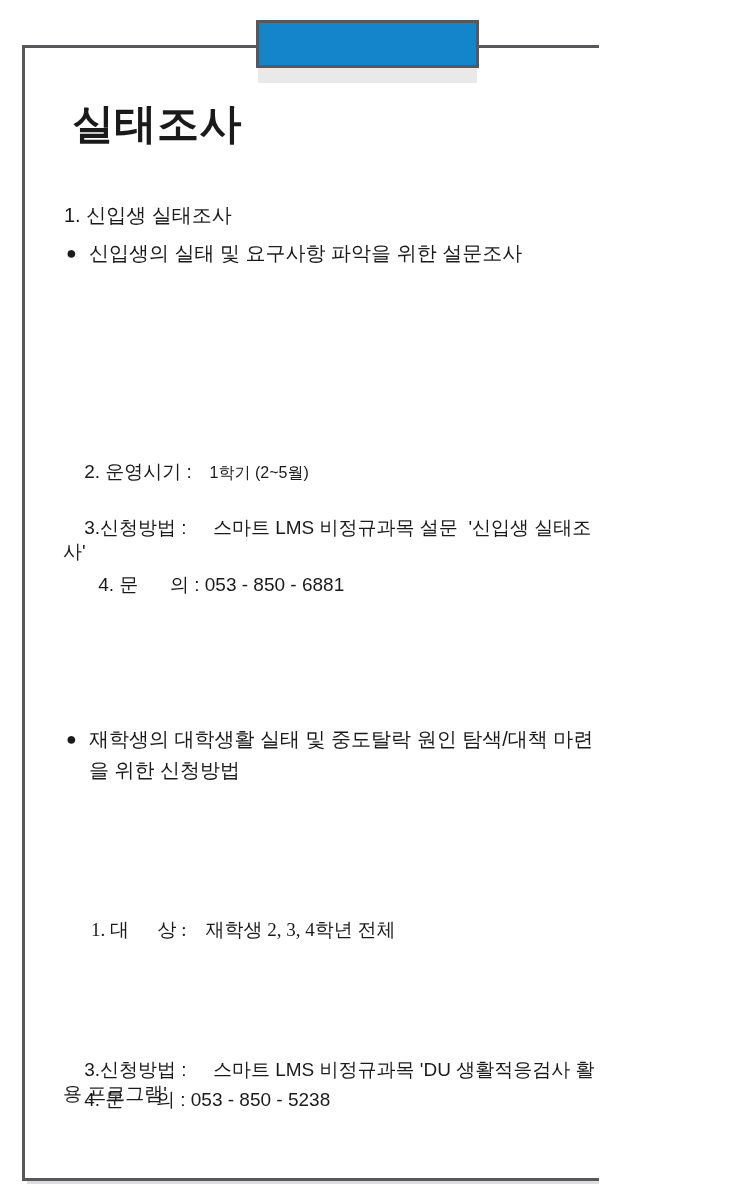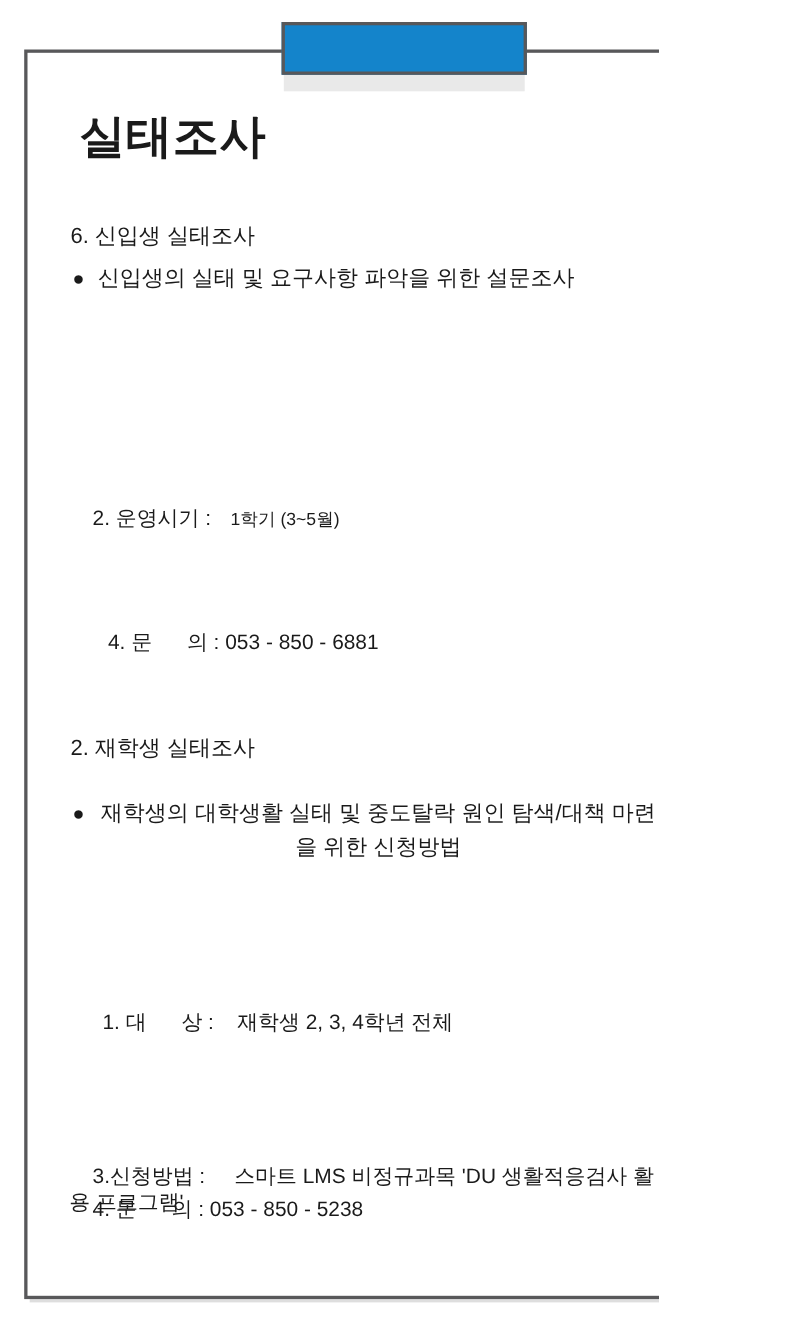--- a/index.html
+++ b/index.html
@@ -71,69 +71,70 @@
     font-size: 20px;
     line-height: 31px;
   }
   .bullet-dot {
     font-size: 18px;
     line-height: 31px;
     margin-right: 12px;
   }
   .bullet-text {
     max-width: 592px;
-    text-align: center;
   }
   .item-row {
     font-size: 19px;
     line-height: 24px;
   }
   .val-small {
     font-size: 16px;
   }
   
   .s1-heading { left: 64px; top: 203px; }
   .s1-bullet  { left: 66px; top: 238px; }
   .s1-i1 { left: 72px; top: 376px; }
   .s1-i2 { left: 63px; top: 436px; }
   .s1-i3 { left: 63px; top: 492px; }
   .s1-i4 { left: 77px; top: 549px; }
   .s2-heading { left: 64px; top: 668px; }
   .s2-bullet  { left: 66px; top: 724px; }
-  .s2-i1 { left: 72px; top: 894px; }
+  .s2-i1 { left: 72px; top: 894px; font-family: Liberation Serif, serif; }
   .s2-i2 { left: 63px; top: 951px; }
   .s2-i3 { left: 63px; top: 1034px; }
   .s2-i4 { left: 63px; top: 1064px; }
 </style>
 </head>
 <body>
 
 <div class="page">
 
   <div class="card"></div>
   <div class="tab-shadow"></div>
   <div class="tab"></div>
 
   <div class="line title">실태조사</div>
 
-  <div class="line section-heading s1-heading">6. 신입생 실태조사</div>
+  <div class="line section-heading s1-heading">1. 신입생 실태조사</div>
 
   <div class="line bullet-row s1-bullet">
     <span class="bullet-dot">●</span>
     <span class="bullet-text">신입생의 실태 및 요구사항 파악을 위한 설문조사</span>
   </div>
 
   <div class="line item-row s1-i2">
-    <span>2. 운영시기 :</span><span class="val-small">    1학기 (3~5월)</span>
+    <span>2. 운영시기 :</span><span class="val-small">    1학기 (2~5월)</span>
+  </div>
+  <div class="line item-row s1-i3">
+    <span>3.신청방법 :</span><span>     스마트 LMS 비정규과목 설문  '신입생 실태조사'</span>
   </div>
   <div class="line item-row s1-i4">
     <span>4. 문      의 :</span><span> 053 - 850 - 6881</span>
   </div>
 
-  <div class="line section-heading s2-heading">2. 재학생 실태조사</div>
 
   <div class="line bullet-row s2-bullet">
     <span class="bullet-dot">●</span>
     <span class="bullet-text">재학생의 대학생활 실태 및 중도탈락 원인 탐색/대책 마련을 위한 신청방법</span>
   </div>
 
   <div class="line item-row s2-i1">
     <span>1. 대      상 :</span><span>    재학생 2, 3, 4학년 전체</span>
   </div>
   <div class="line item-row s2-i3">

